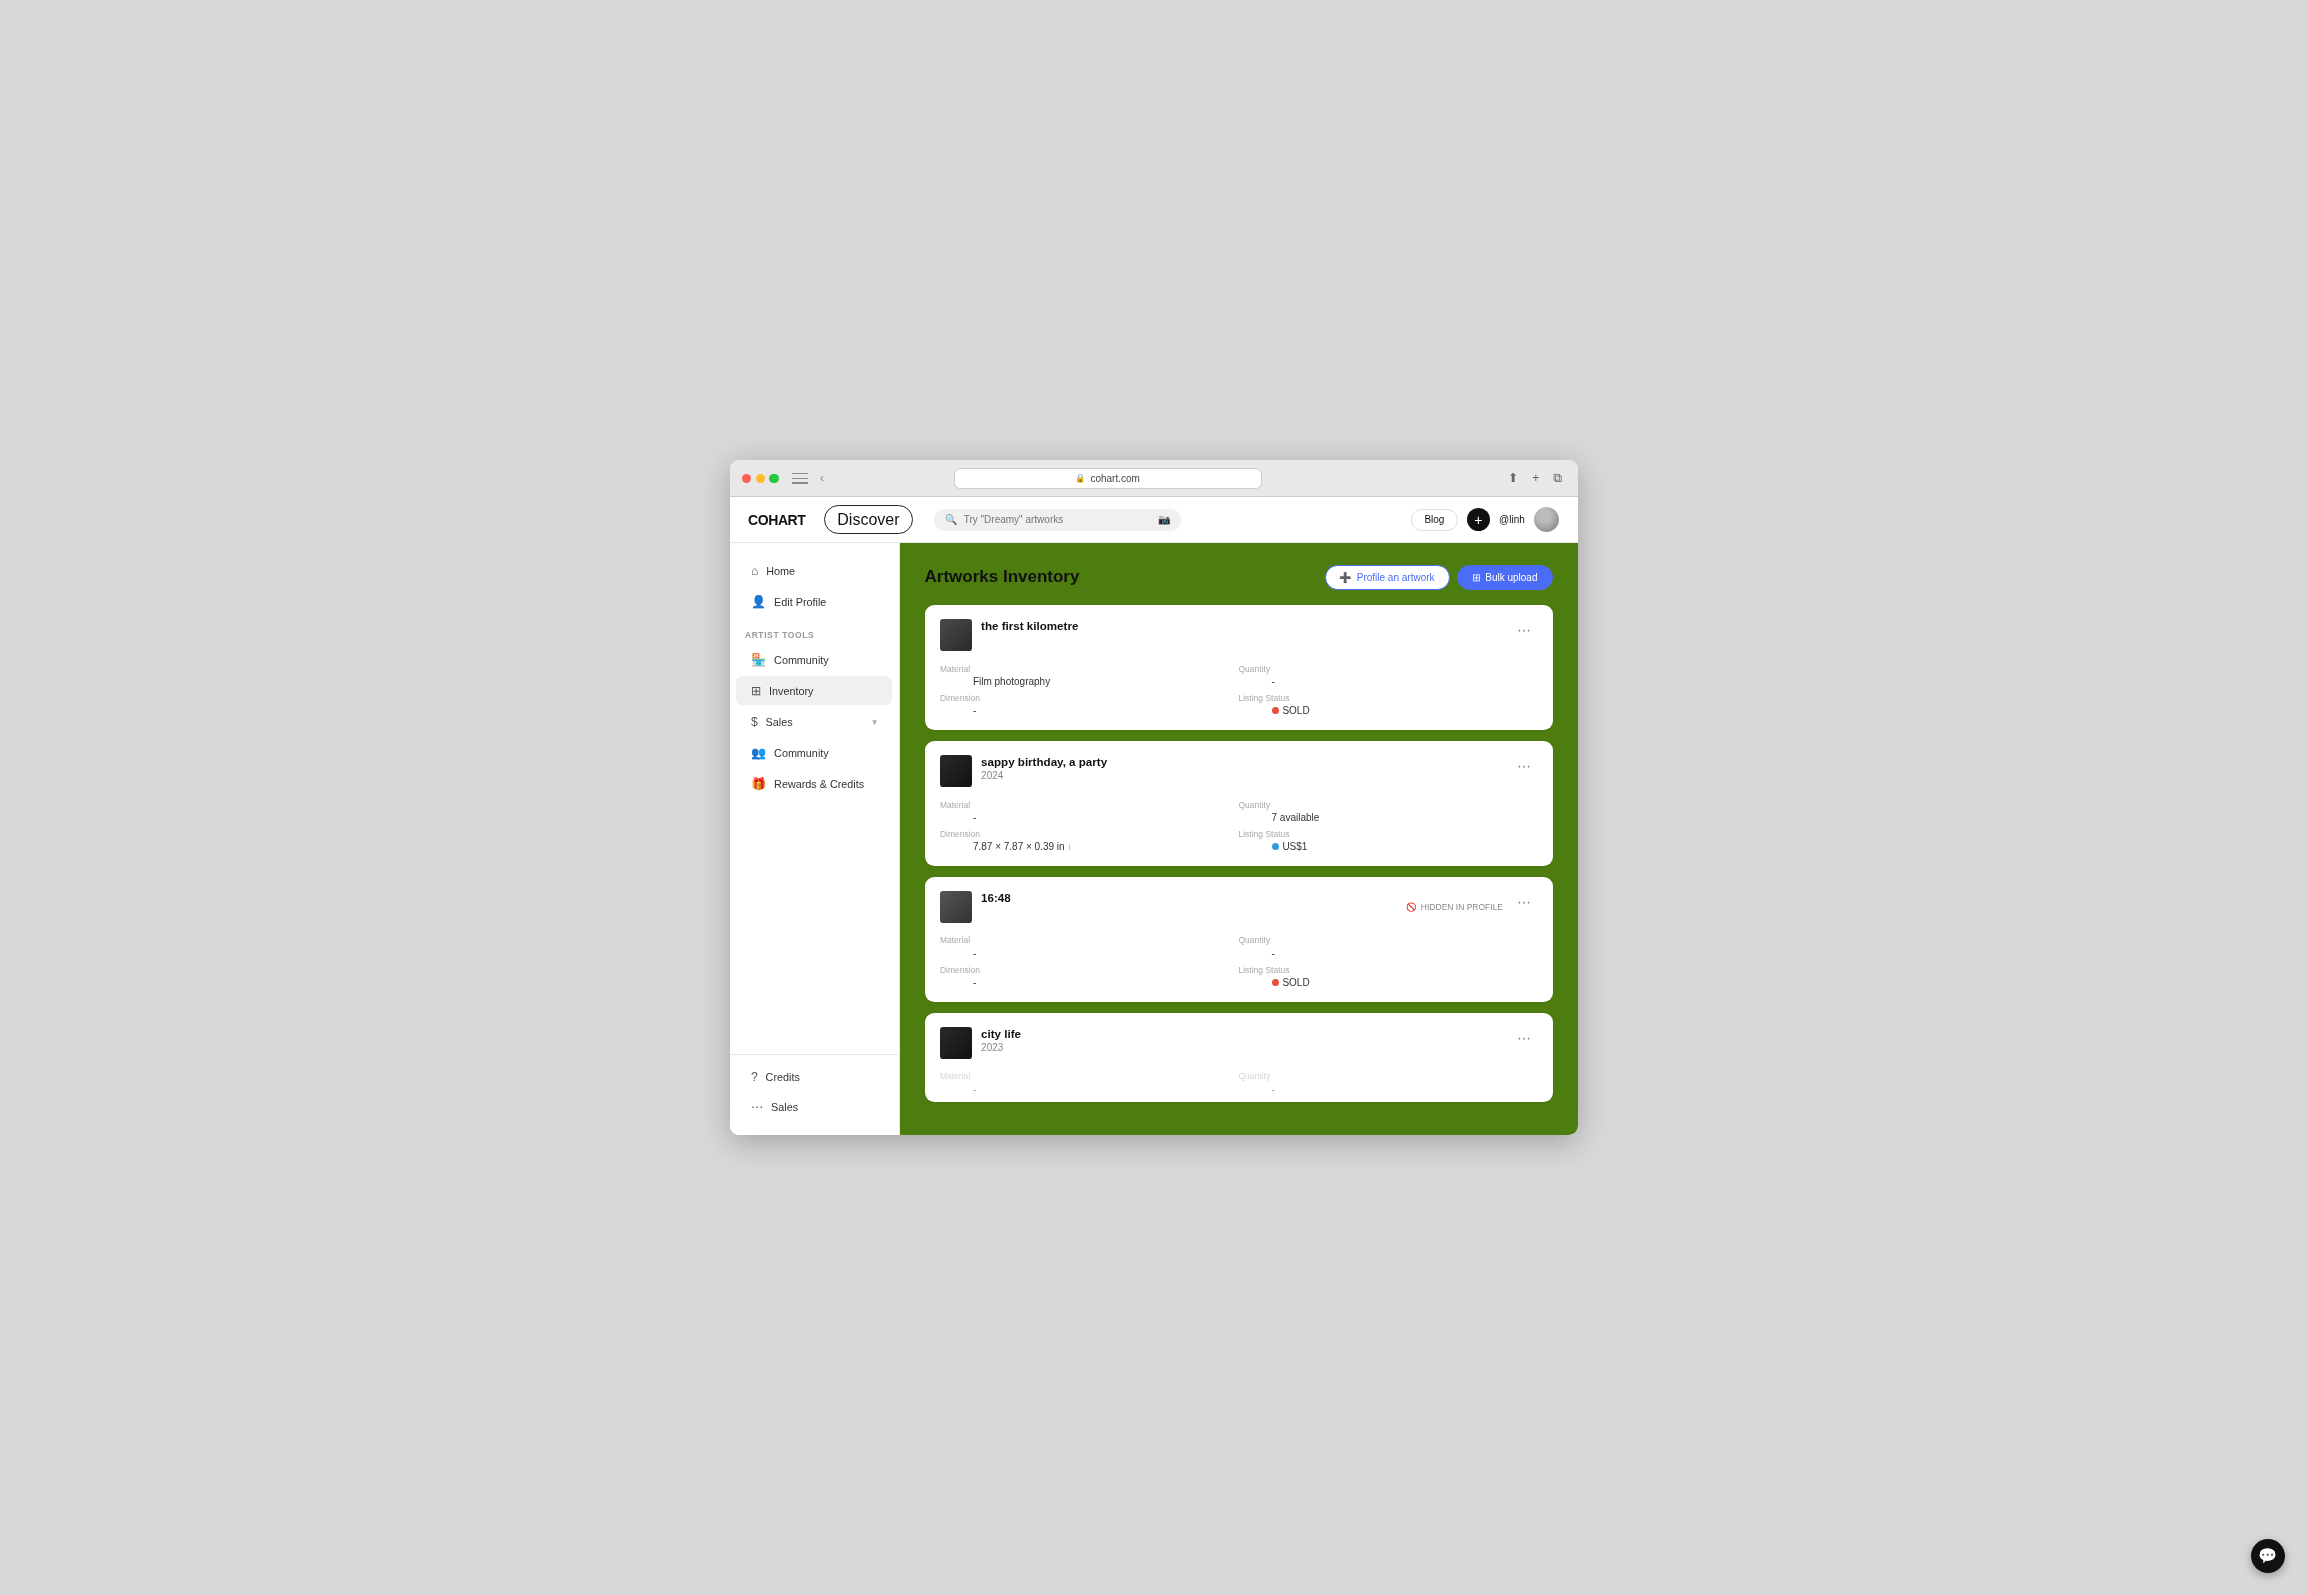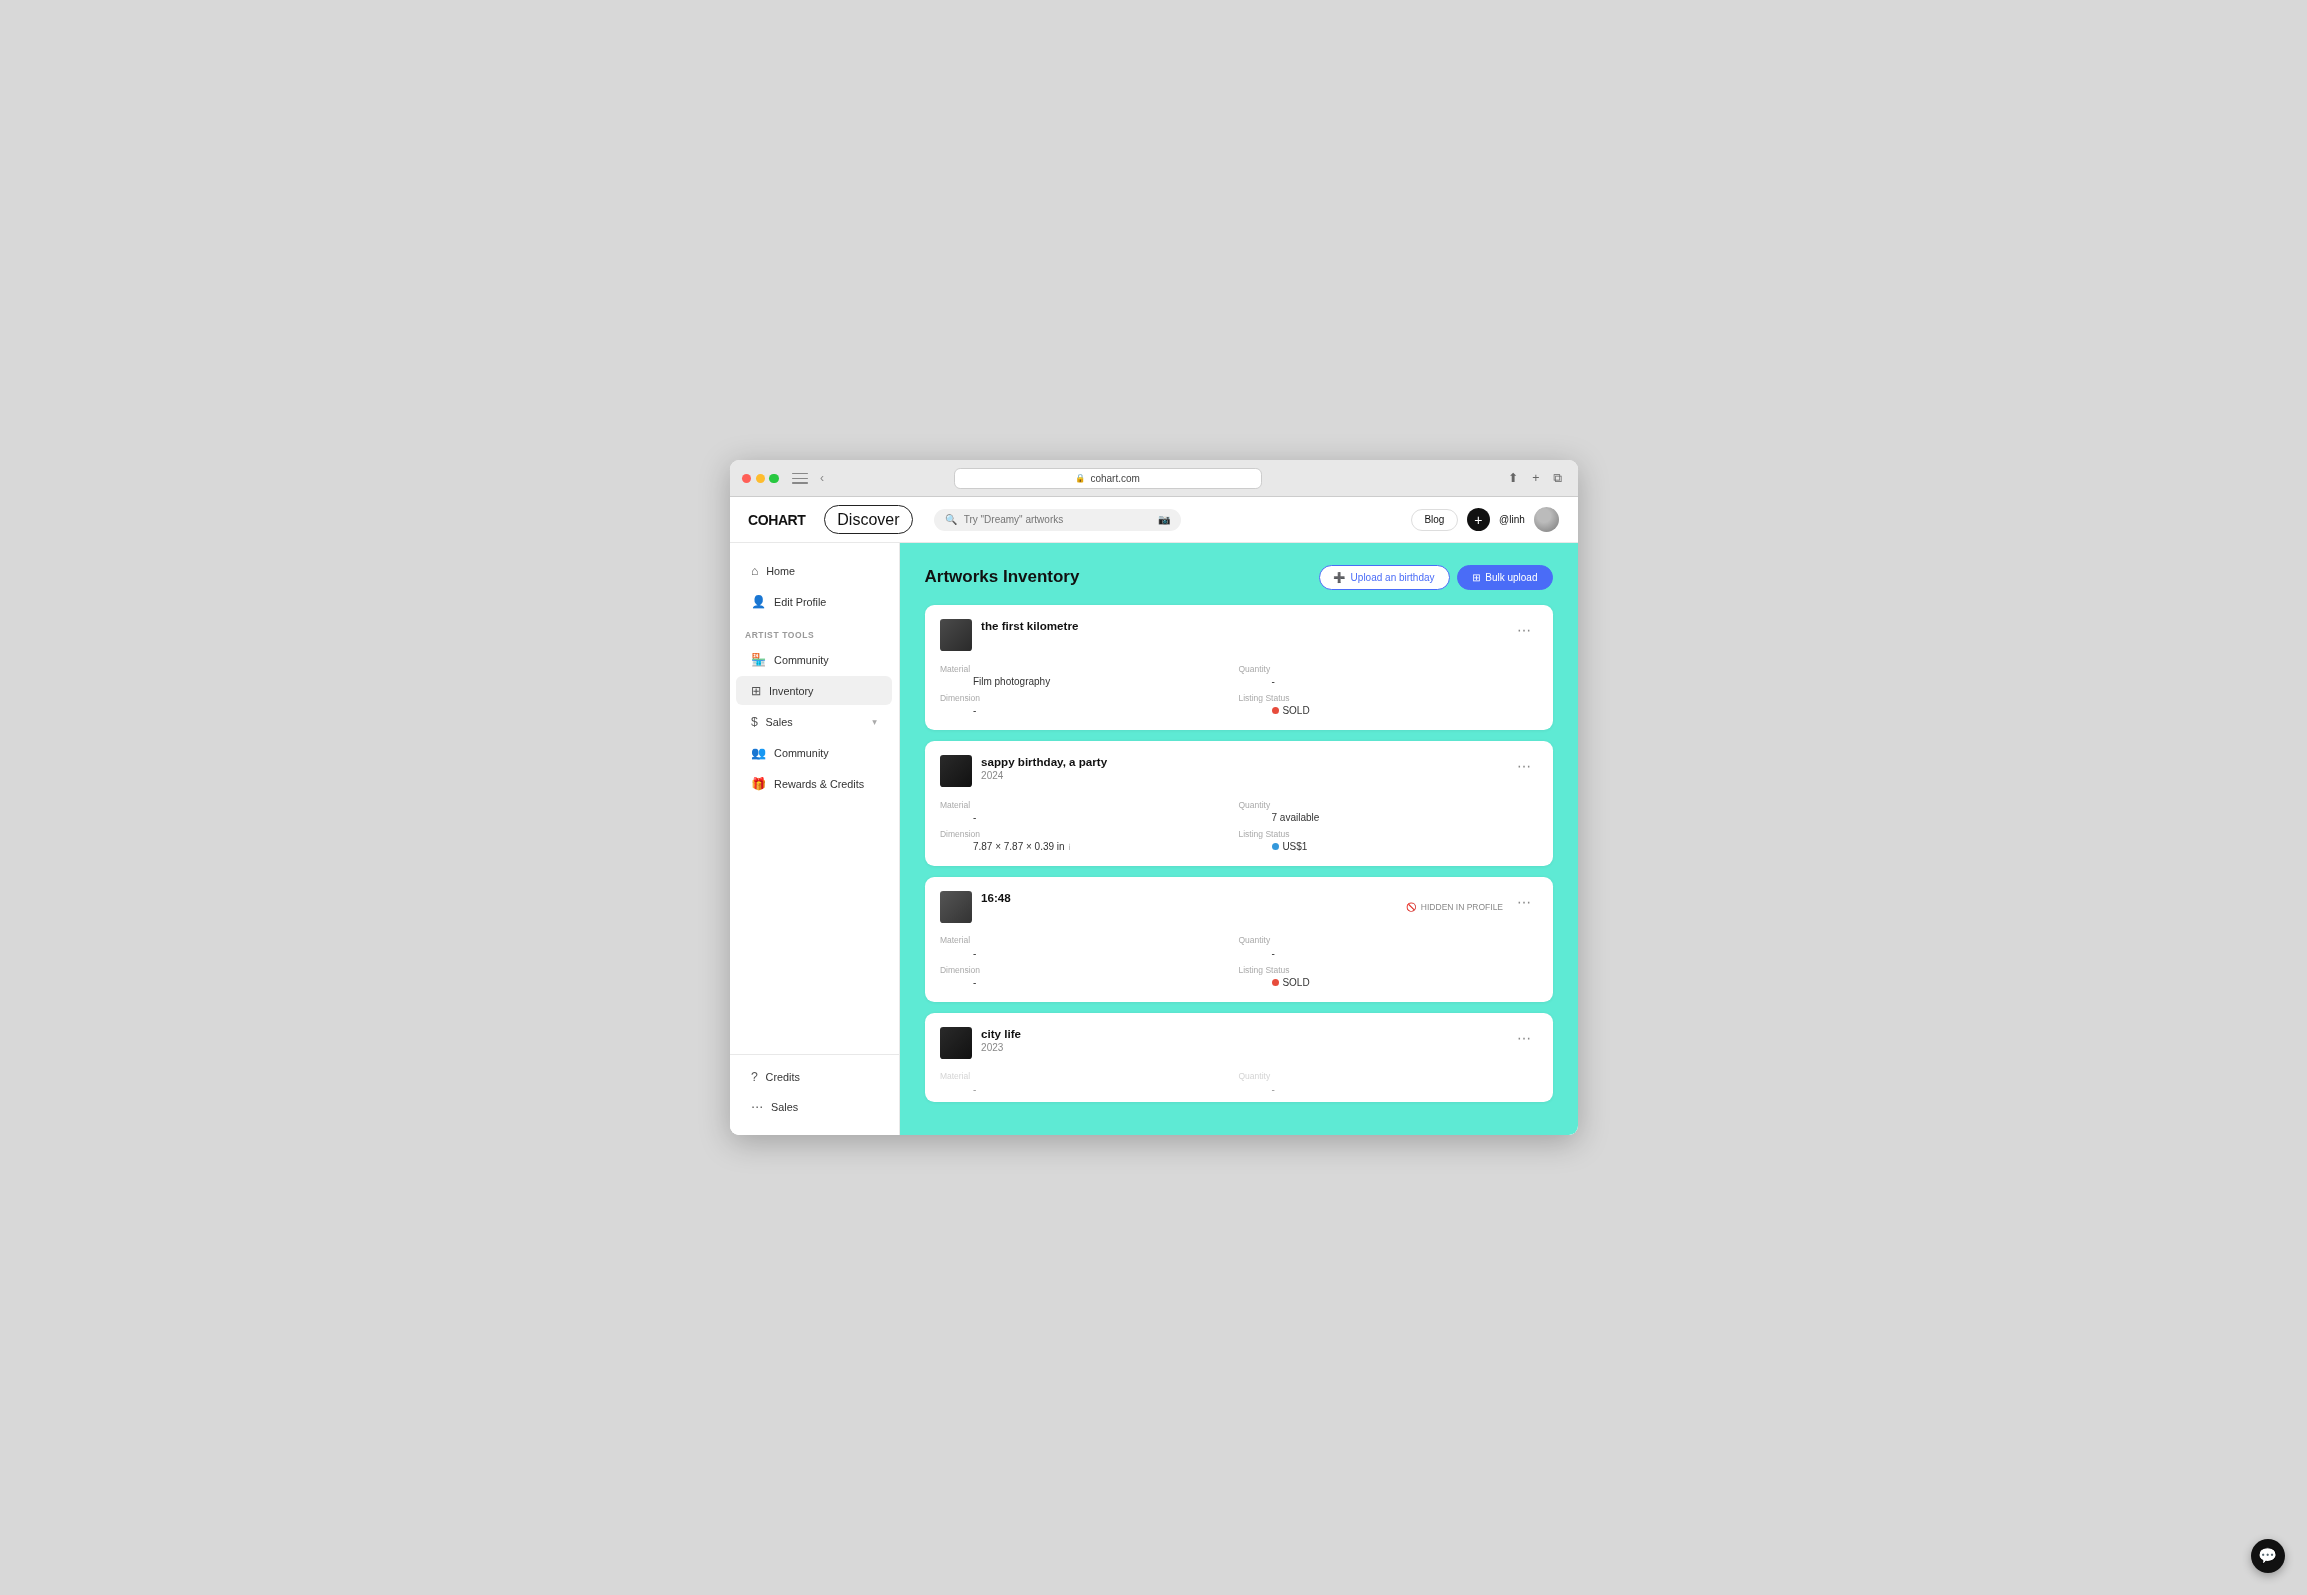--- a/index.html
+++ b/index.html
@@ -226,21 +226,21 @@
     }
     .sidebar-item-arrow { margin-left: auto; font-size: 9.2px; color: #aaa; }
     .sidebar-bottom {
       margin-top: auto;
       border-top: 0.8px solid #e8e8e8;
       padding-top: 6.2px;
     }
     
     .content-area {
       flex: 1;
-      background: #5eead4;
+      background: #4d7c0f;
       padding: 21.6px 25px;
       overflow-y: auto;
     }
     .content-header {
       display: flex;
       align-items: center;
       justify-content: space-between;
       margin-bottom: 15.4px;
     }
     .page-title {
@@ -473,21 +473,21 @@
           </div>
         </div>
       </div>
 
       <div class="content-area">
         <div class="content-header">
           <h1 class="page-title">Artworks Inventory</h1>
           <div class="header-actions">
             <button class="btn-upload">
               <span>➕</span>
-              <span>Upload an birthday</span>
+              <span>Profile an artwork</span>
             </button>
             <button class="btn-bulk">
               <span>⊞</span>
               <span>Bulk upload</span>
             </button>
           </div>
         </div>
 
         <div class="artwork-card">
           <div class="artwork-card-header">

